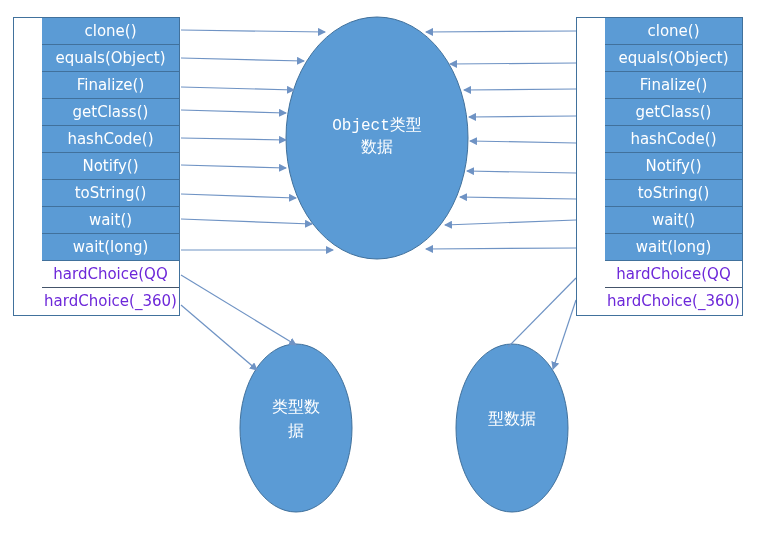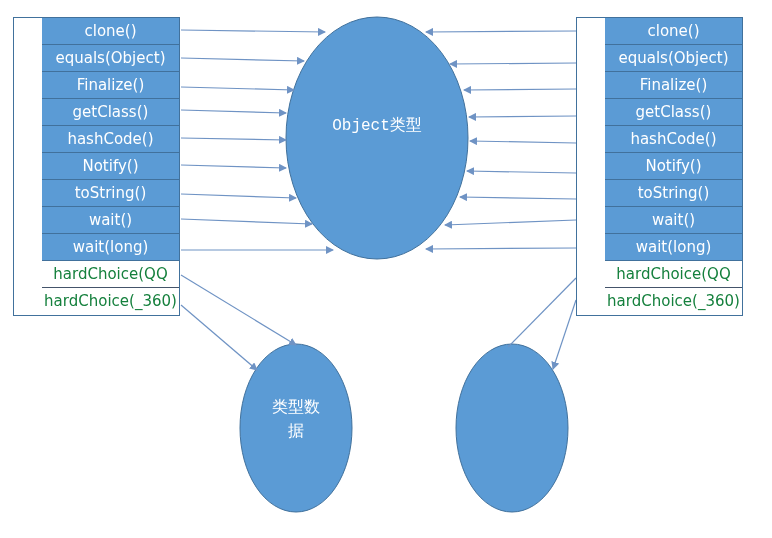--- a/index.html
+++ b/index.html
@@ -3,21 +3,21 @@
 <meta charset="utf-8">
 <style>
   html, body { margin:0; padding:0; background:#ffffff; }
   body { width:772px; height:538px; position:relative; overflow:hidden;
          font-family:"DejaVu Sans", "Liberation Sans", sans-serif; }
   .box { position:absolute; width:167px; border:1px solid #41719c; box-sizing:border-box; }
   .row { height:27px; line-height:27px; text-align:center; font-size:15px; box-sizing:border-box;
          border-bottom:1px solid #41719c; white-space:nowrap; overflow:hidden;margin-left:28px; }
   .row:last-child { border-bottom:none; }
   .row.blue { background:#5b9bd5; color:#ffffff; }
-  .row.white { background:#ffffff; color:#15803d; border-bottom-color:#44546a; }
+  .row.white { background:#ffffff; color:#6d28d9; border-bottom-color:#44546a; }
   .box .row.white { border-left:none; }
   #left-box { left:13px; top:17px; }
   #right-box { left:576px; top:17px; }
   svg#lines { position:absolute; left:0; top:0; }
   .ellipse-label { position:absolute; color:#ffffff; text-align:center; font-size:16px; line-height:22px; }
 </style>
 </head>
 <body>
 
 <svg id="lines" width="772" height="538">
@@ -87,19 +87,21 @@
   <div class="row blue">Notify()</div>
   <div class="row blue">toString()</div>
   <div class="row blue">wait()</div>
   <div class="row blue">wait(long)</div>
   <div class="row white">hardChoice(QQ</div>
   <div class="row white">hardChoice(_360)</div>
 </div>
 
 <div class="ellipse-label" style="left:296px; top:115px; width:162px;font-family:Liberation Mono, monospace;">
   <div>Object类型</div>
+  <div>数据</div>
 </div>
 <div class="ellipse-label" style="left:246px; top:395px; width:100px; line-height:24px;">
   <div>类型数</div>
   <div>据</div>
 </div>
 <div class="ellipse-label" style="left:462px; top:407px; width:100px; line-height:24px;">
+  <div>型数据</div>
 </div>
 
 </body></html>

